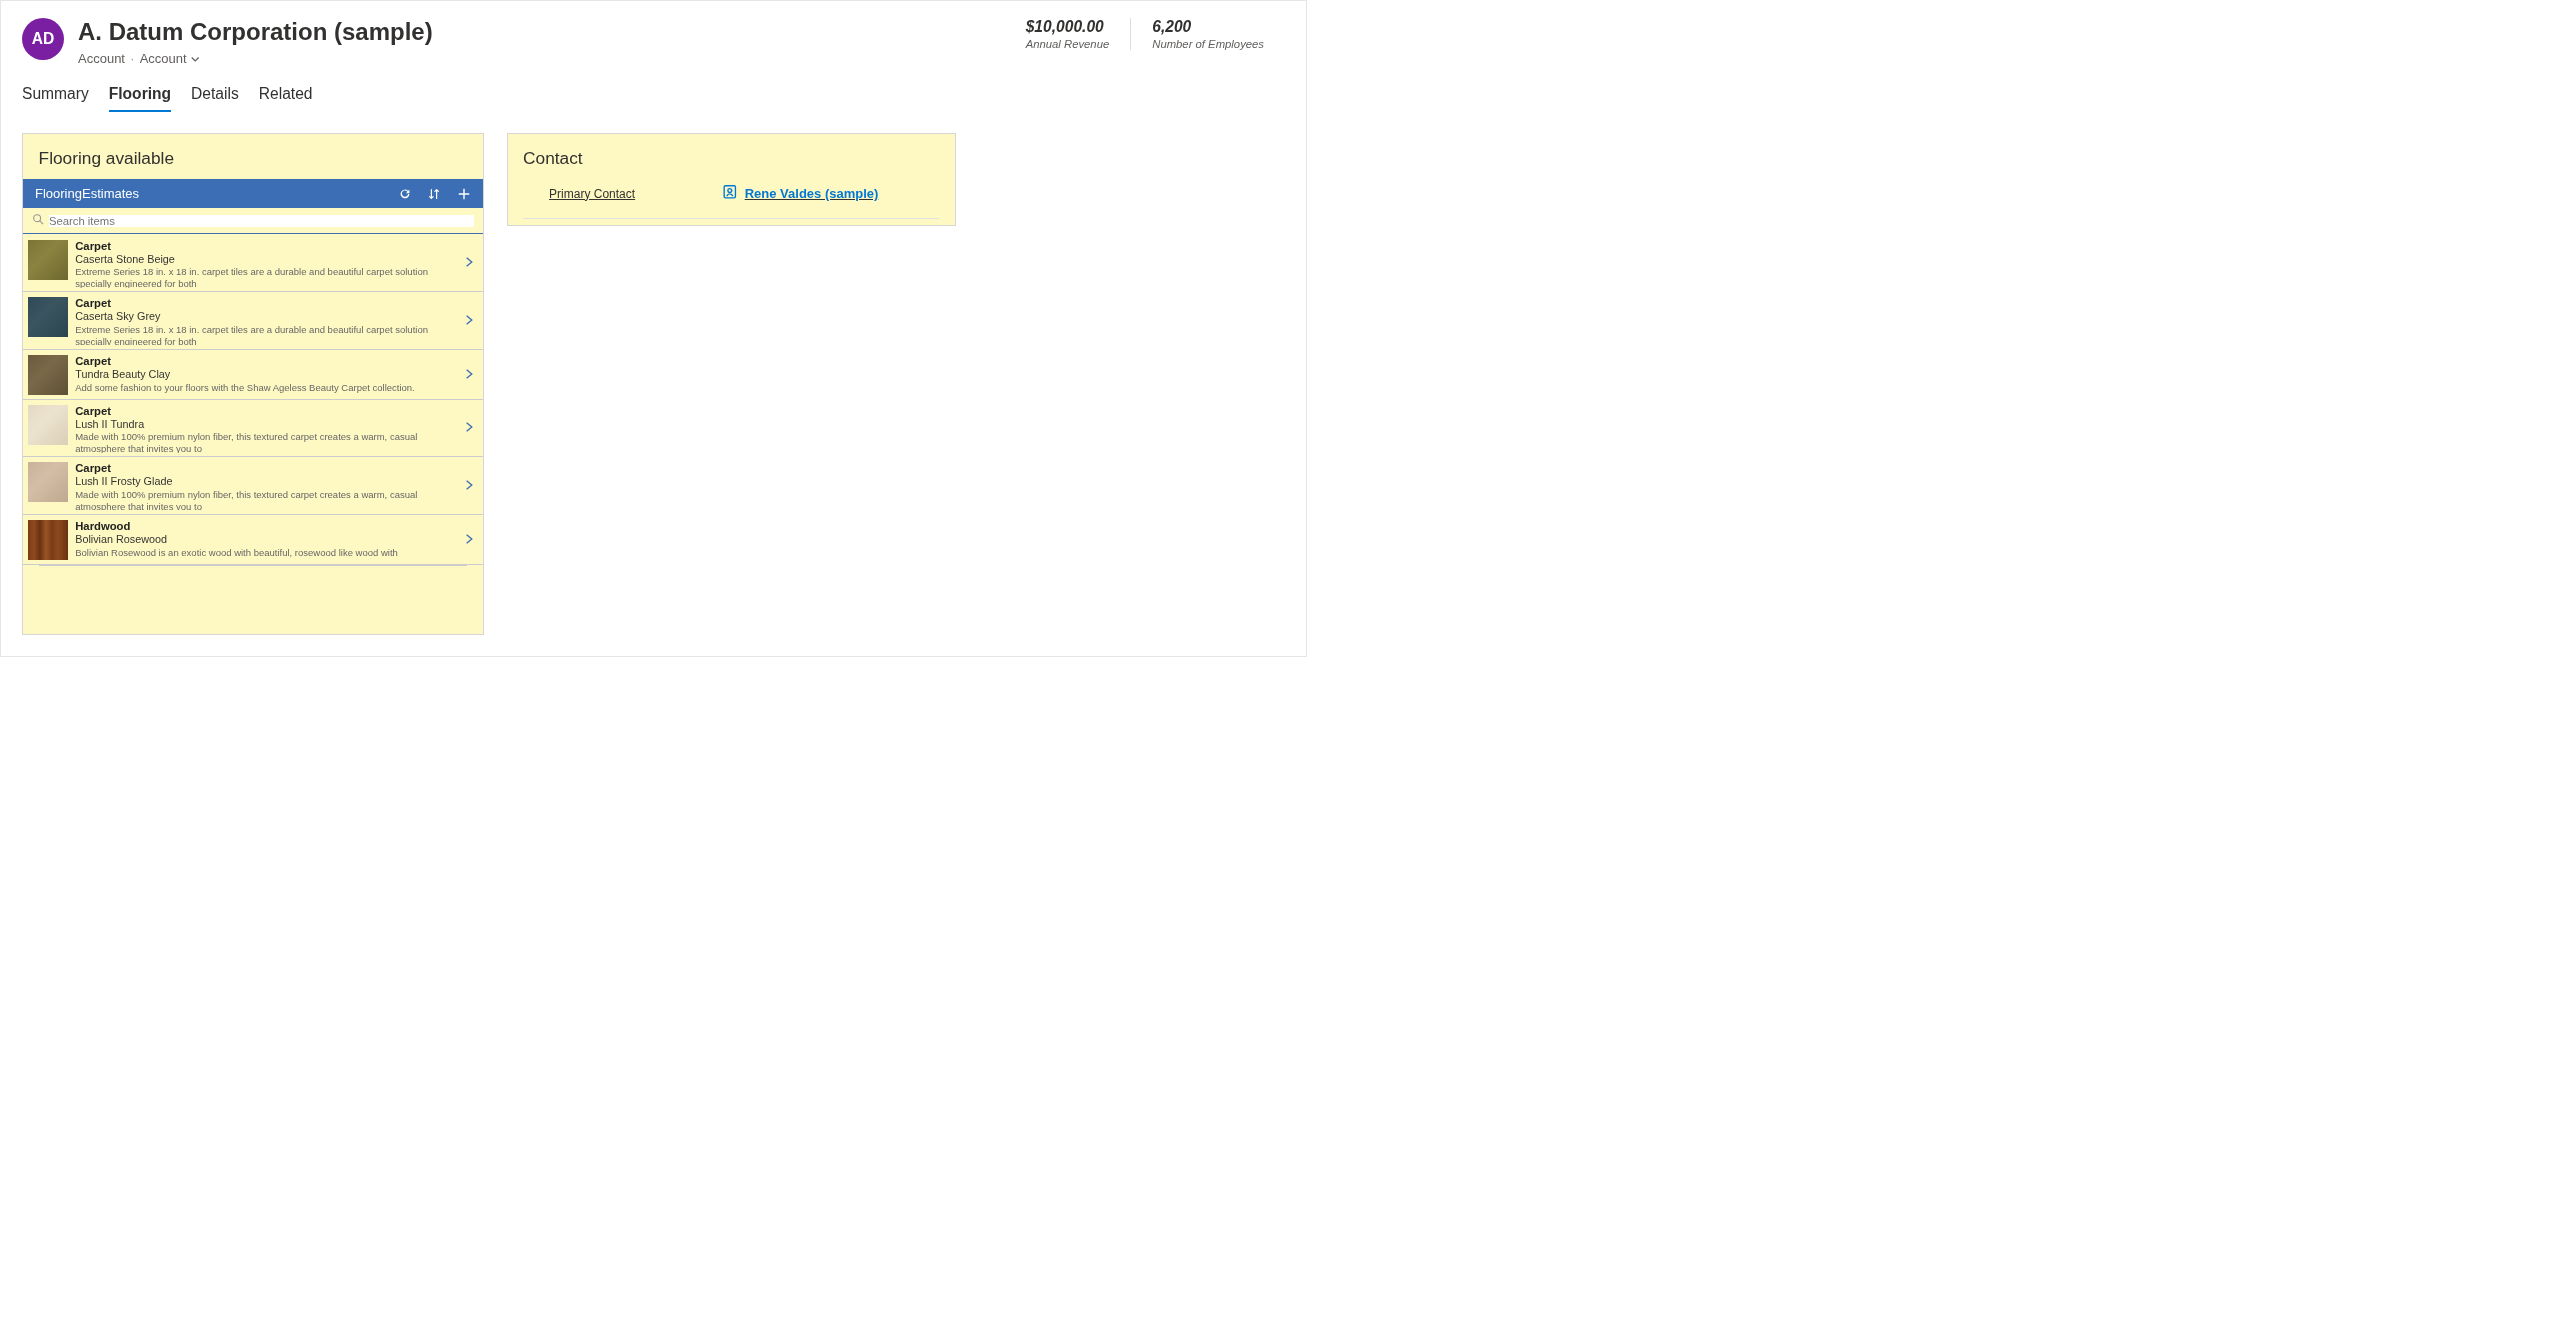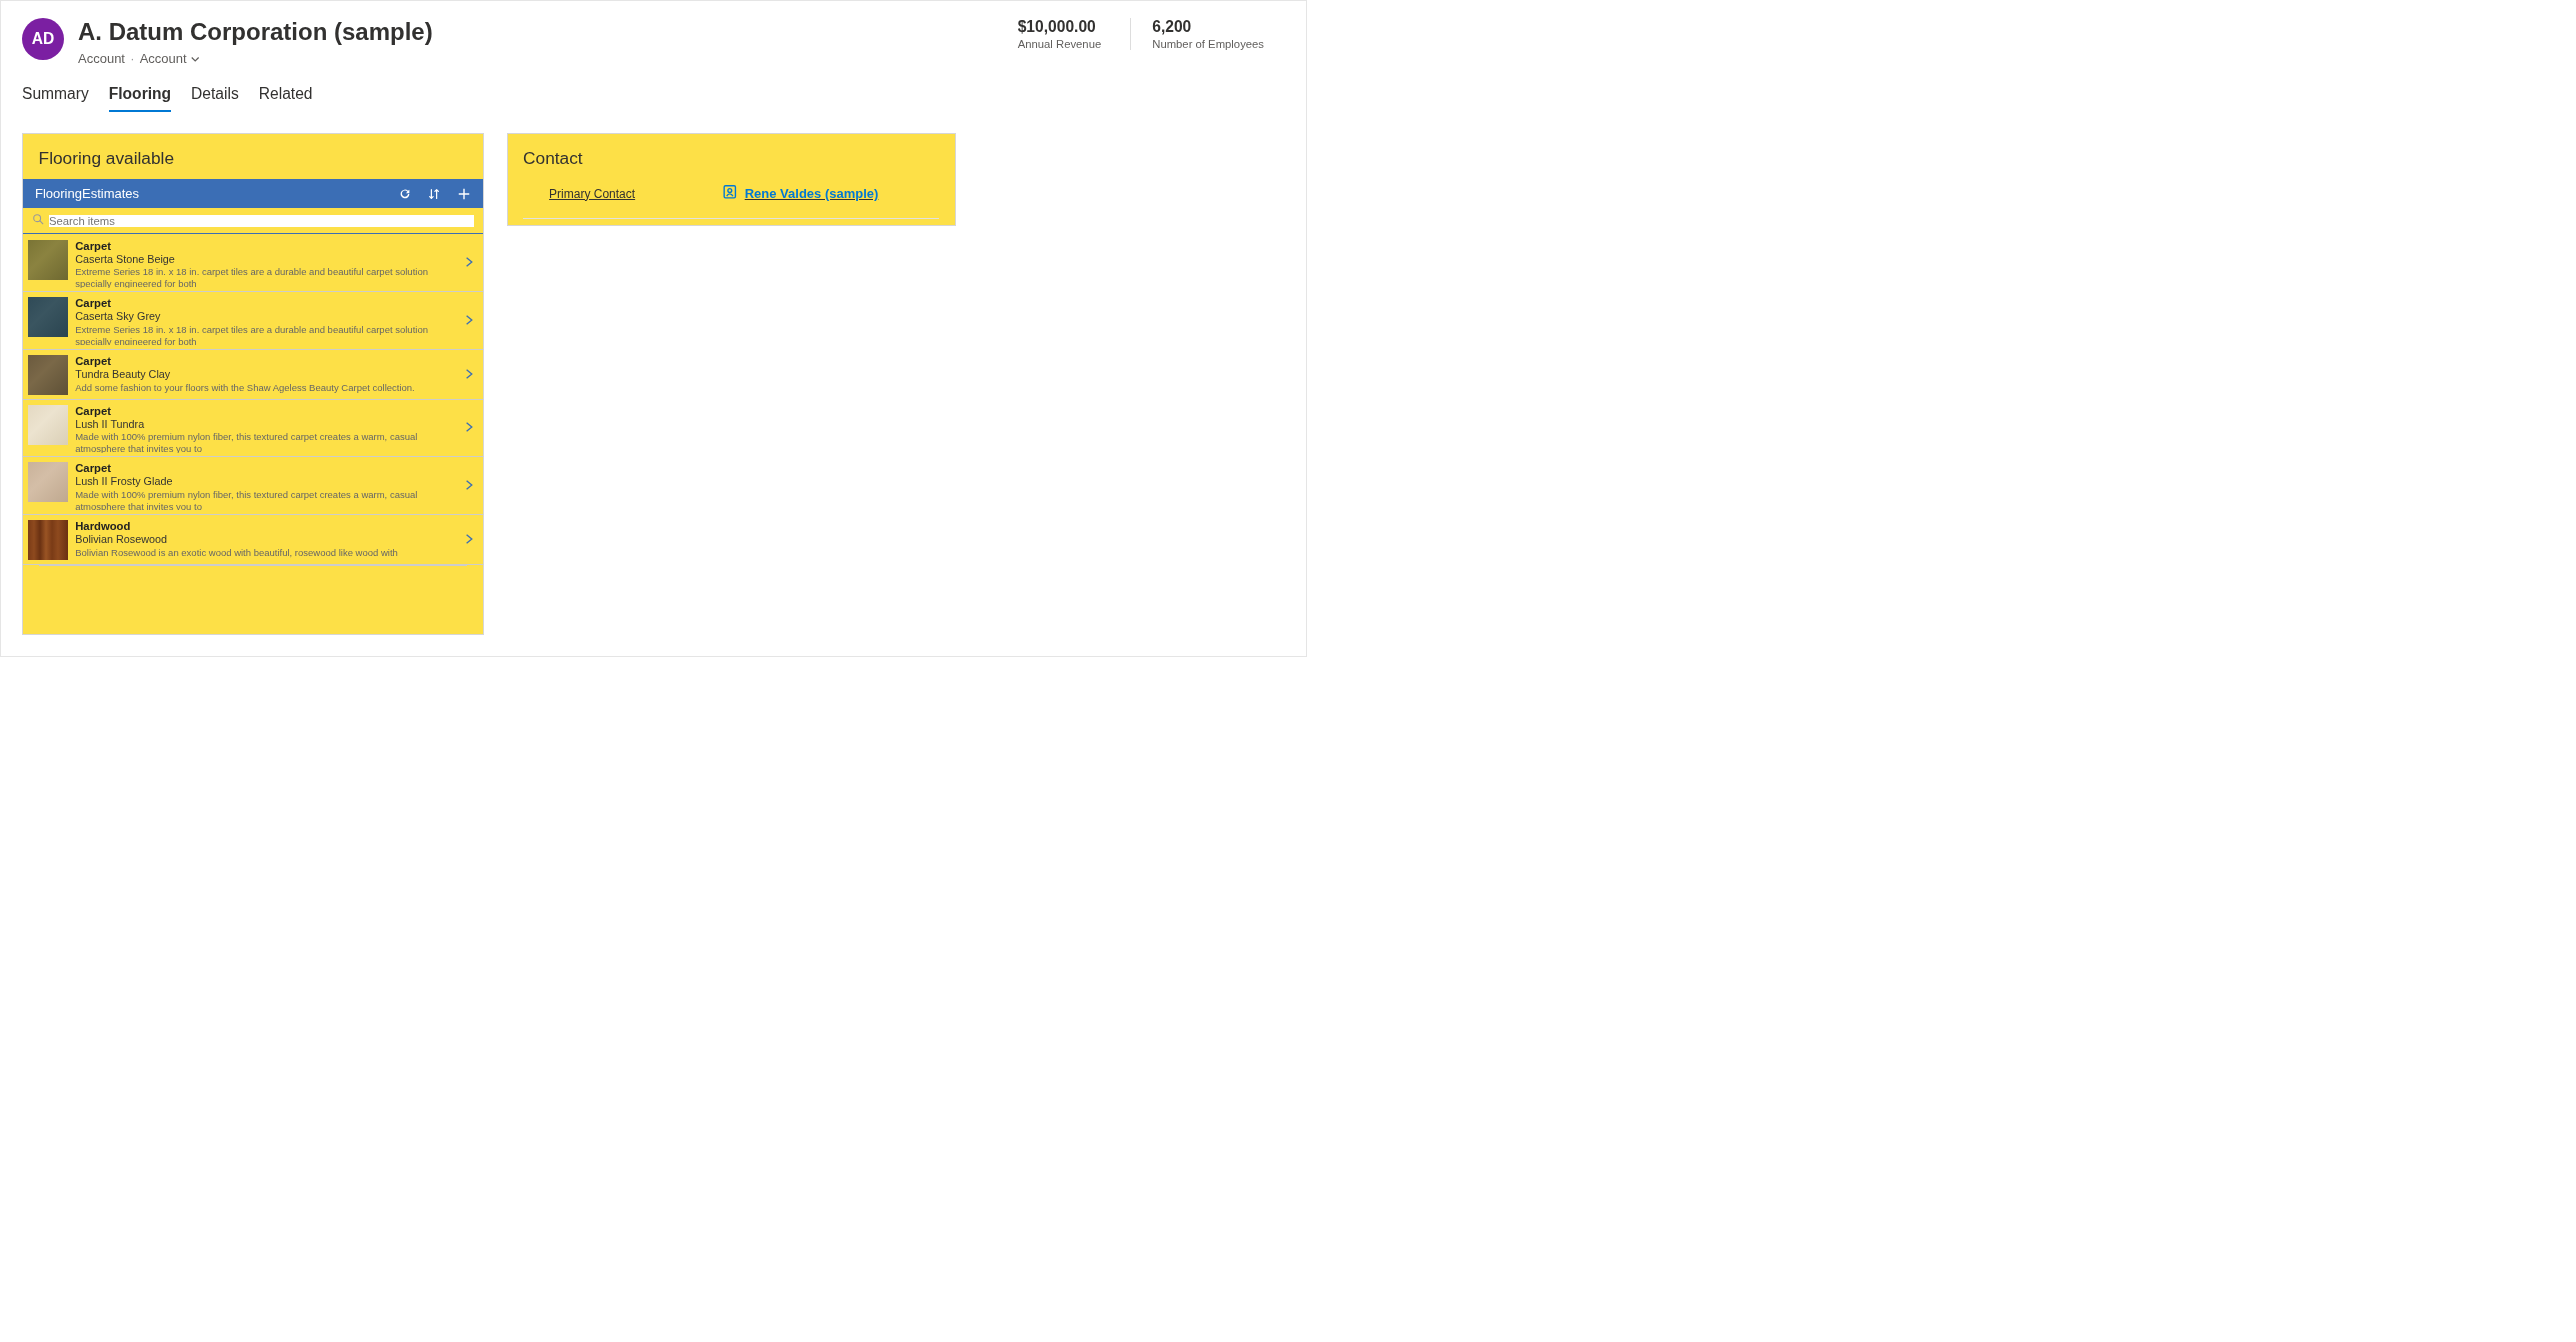--- a/index.html
+++ b/index.html
@@ -7,32 +7,32 @@
   
   .header { display: flex; align-items: flex-start; padding: 17.3px 21px 8.7px 21px; }
   .avatar { width: 42px; height: 42px; border-radius: 50%; background: #7b1fa2; color: #fff; display: flex; align-items: center; justify-content: center; font-size: 15.6px; font-weight: 600; margin-right: 14px; flex-shrink: 0; }
   .title-block { flex: 1; }
   .page-title { font-size: 24px; font-weight: 600; color: #323130; line-height: 1.2; }
   .breadcrumb { font-size: 13px; color: #605e5c; margin-top: 3.5px; display: flex; align-items: center; gap: 5.2px; }
   .breadcrumb .sep { color: #999; }
   .breadcrumb .chev { display: inline-block; }
   .chev svg { vertical-align: middle; }
   
-  .stats { display: flex; gap: 8px; }
+  .stats { display: flex; gap: 0; font-style: italic; }
   .stat { padding: 0 21px; border-left: 0.9px solid #ddd; }
   .stat:first-child { border-left: none; }
   .stat-value { font-size: 15.6px; font-weight: 600; color: #323130; }
   .stat-label { font-size: 11.3px; color: #605e5c; margin-top: 1.7px; }
   
   .tabs { display: flex; gap: 20px; padding: 10.4px 21px 0 21px; border-bottom: 0; }
   .tab { font-size: 15.6px; color: #323130; padding-bottom: 7px; cursor: pointer; }
   .tab.active { font-weight: 600; border-bottom: 2.6px solid #0078d4; }
   
   .content { display: flex; gap: 22.5px; padding: 21px; align-items: flex-start; }
-  .card { border: 0.9px solid #d6d6d6; background: #fde047; padding: 14px 0 5.2px 0; }
+  .card { border: 0.9px solid #d6d6d6; background: #fef9c3; padding: 14px 0 5.2px 0; }
   .card-left { width: 462px; height: 502px; }
   .card-right { width: 449px; }
   .card-title { font-size: 17.3px; font-weight: 400; color: #323130; padding: 0 15.6px 10.4px 15.6px; }
   
   .flooring-body { display: flex; }
   .flooring-side { width: 203px; display: flex; flex-direction: column; justify-content: flex-start; }
   .flooring-side-label { font-size: 13px; color: #323130; margin-top: 239px; padding-left: 21px; }
   
   .list-panel { flex: 1; width: 229px; }
   .list-header { background: #3b6eb5; color: #fff; display: flex; align-items: center; padding: 7px 12px; }

